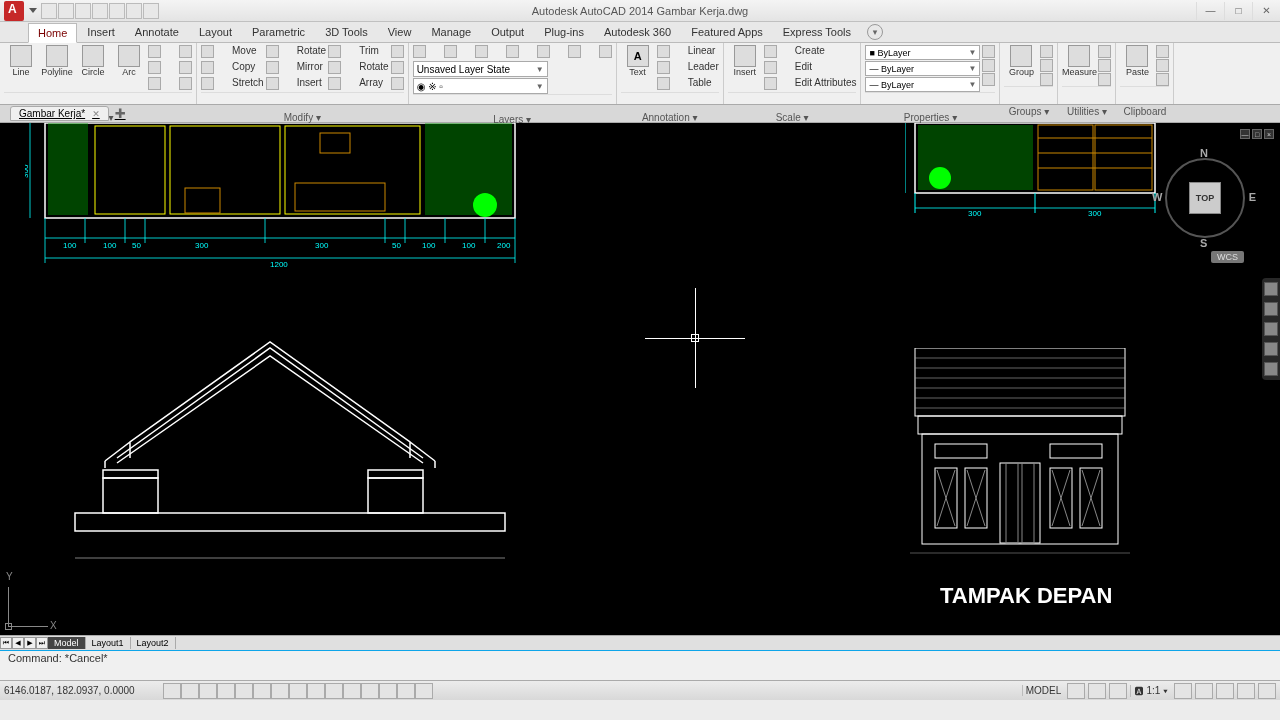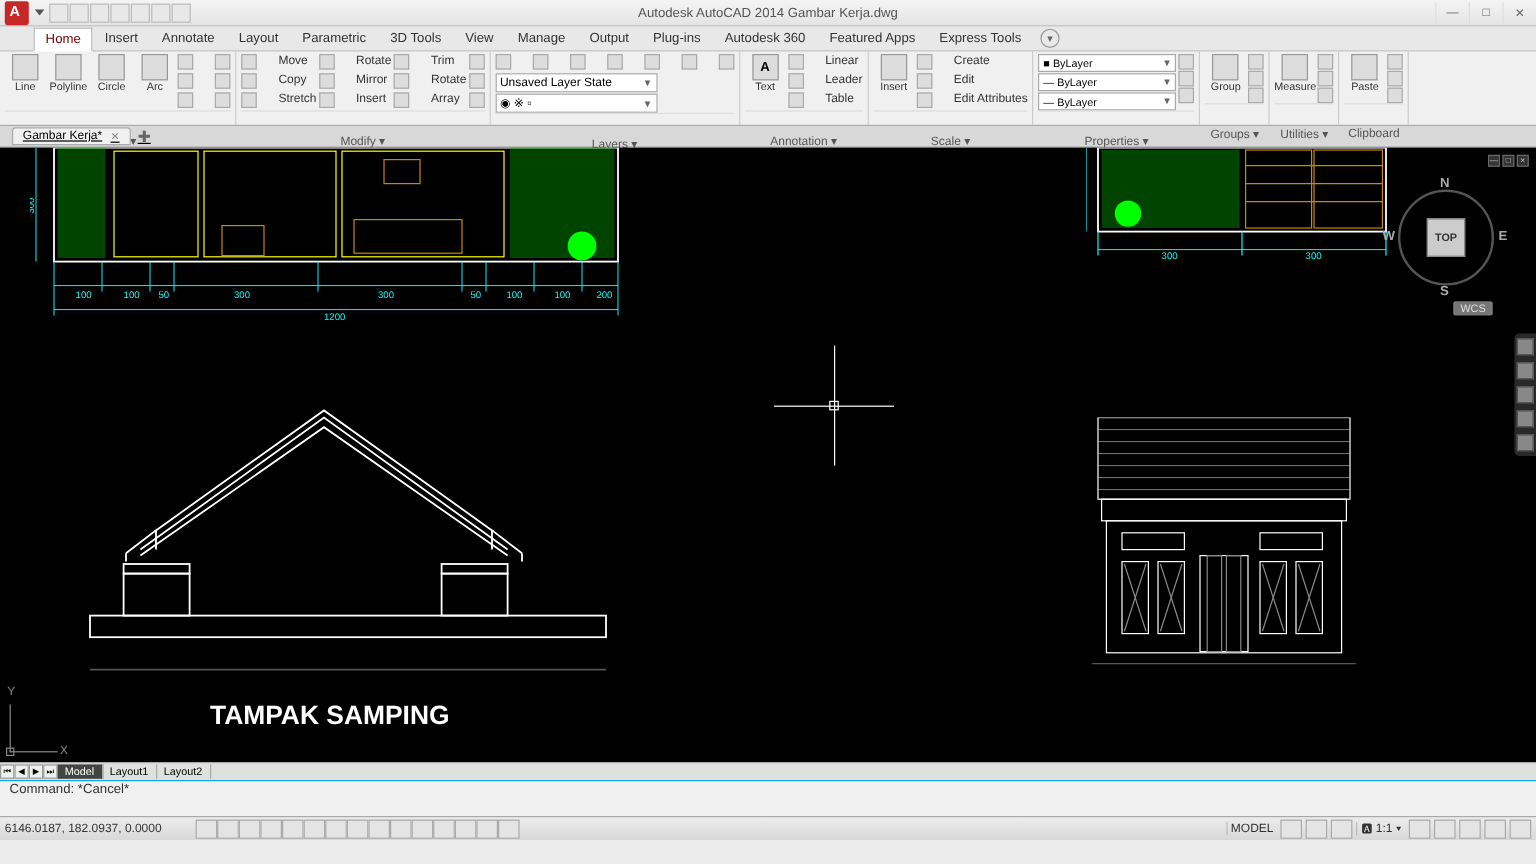--- a/index.html
+++ b/index.html
@@ -507,21 +507,21 @@
       <rect x="170" y="120" width="22" height="60"></rect>
         <line x1="172" y1="122" x2="190" y2="178" stroke="#888"></line>
         <line x1="190" y1="122" x2="172" y2="178" stroke="#888"></line>
 
       <rect x="25" y="96" width="52" height="14"></rect>
         <rect x="140" y="96" width="52" height="14"></rect>
       <line x1="-120" y1="205" x2="220" y2="205" stroke="#555"></line>
     </svg>
   </div>
 
-  <div class="drawing-label" style="left:175px;top:460px;">TAMPAK SAMPING</div>
+  <div class="drawing-label" style="left:940px;top:460px;">TAMPAK DEPAN</div>
 
   <div class="crosshair-h" style="left:645px;top:215px;"></div>
   <div class="crosshair-v" style="left:695px;top:165px;"></div>
   <div class="crosshair-box" style="left:691px;top:211px;"></div>
 
   <div class="vp-ctl">
     <div class="vp-btn">—</div>
     <div class="vp-btn">□</div>
     <div class="vp-btn">×</div>
   </div>

